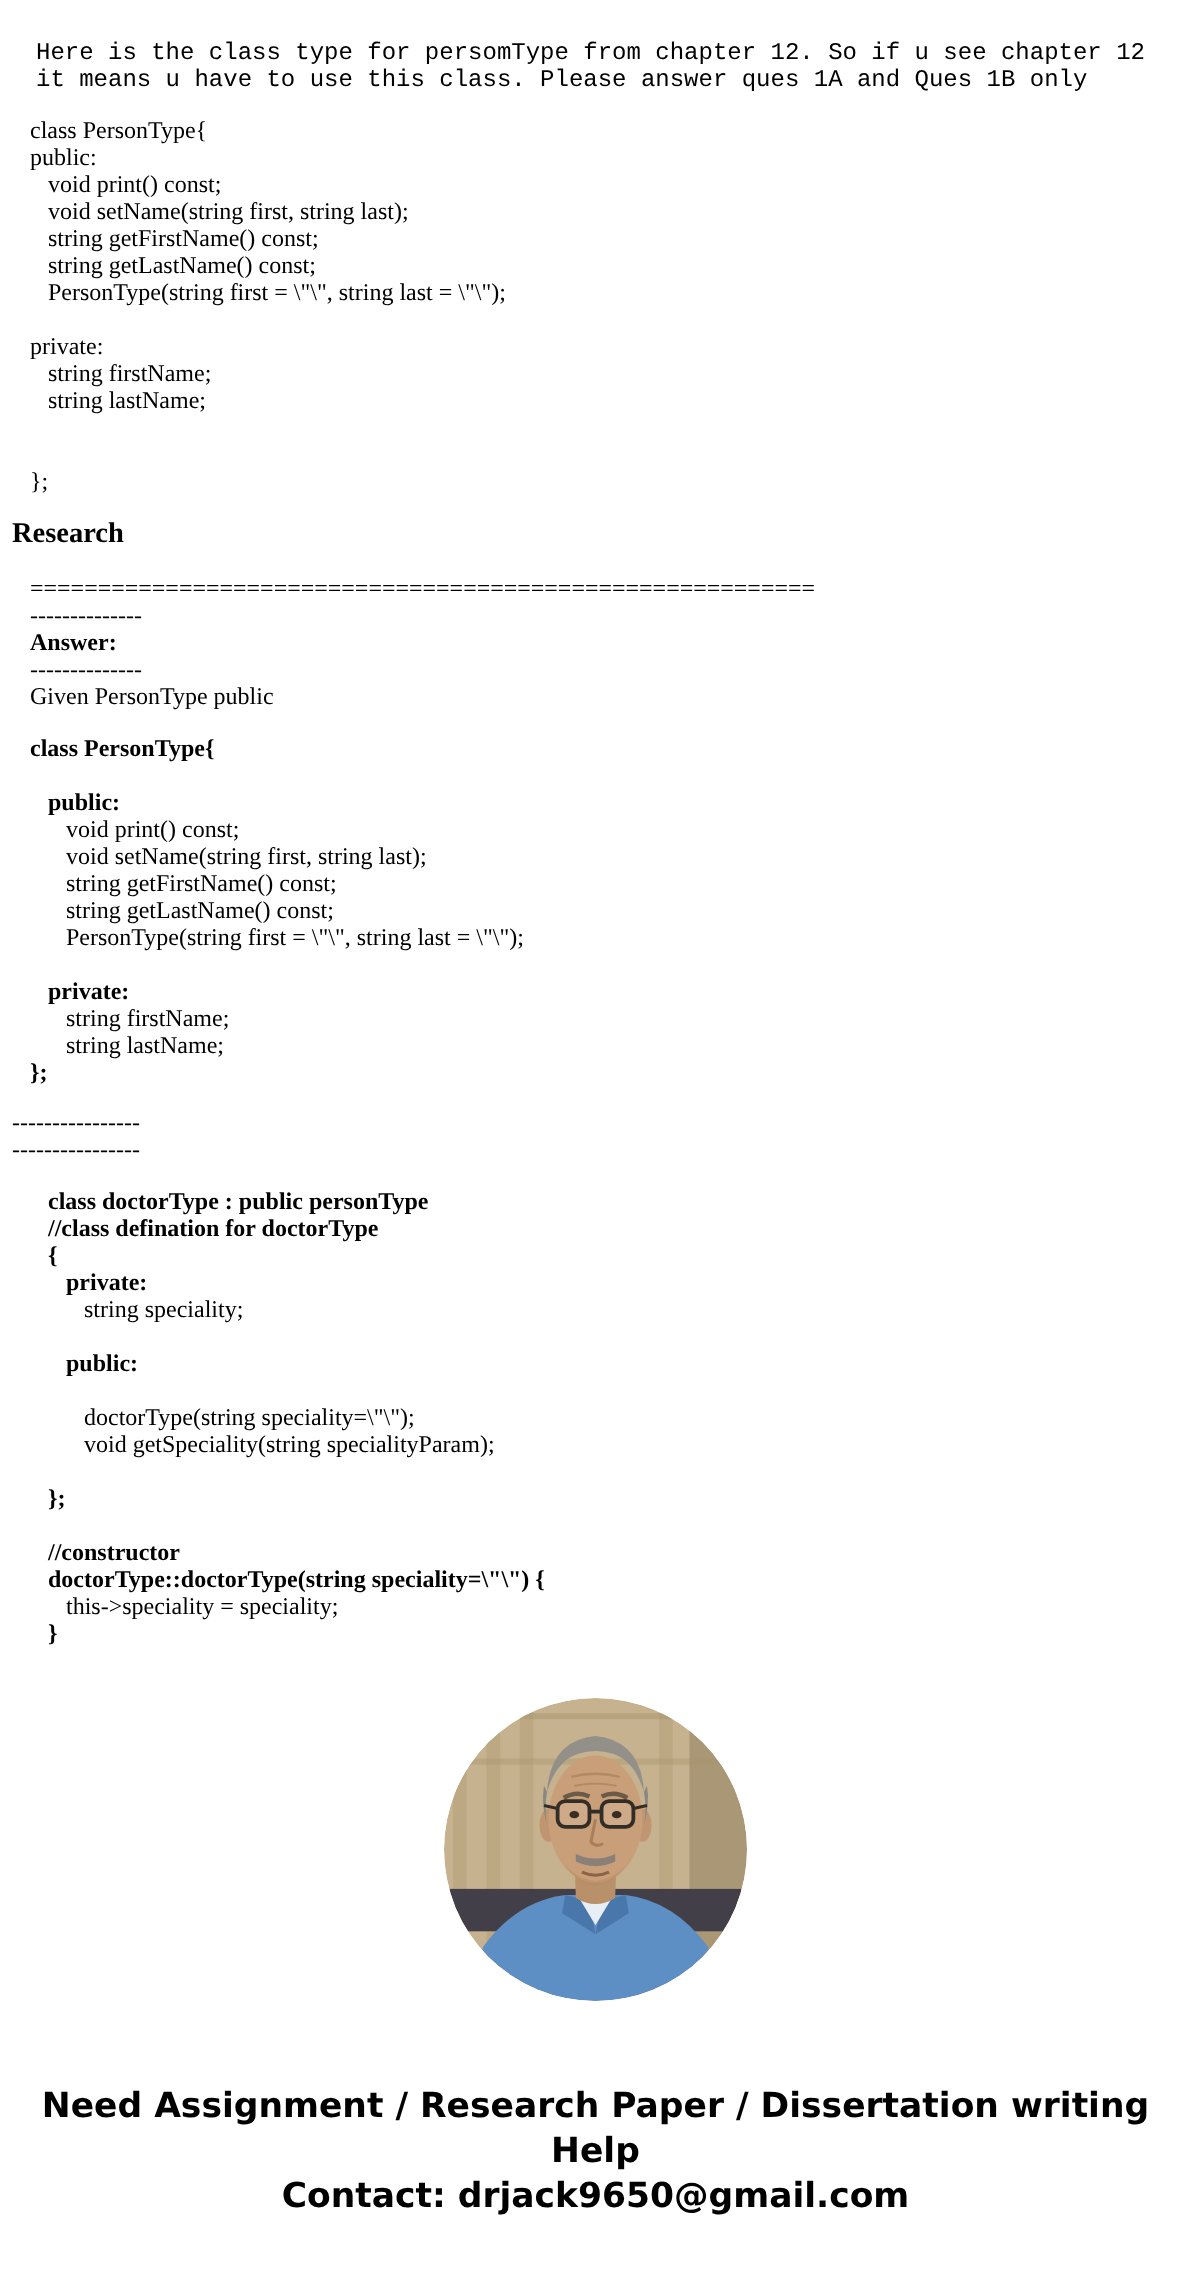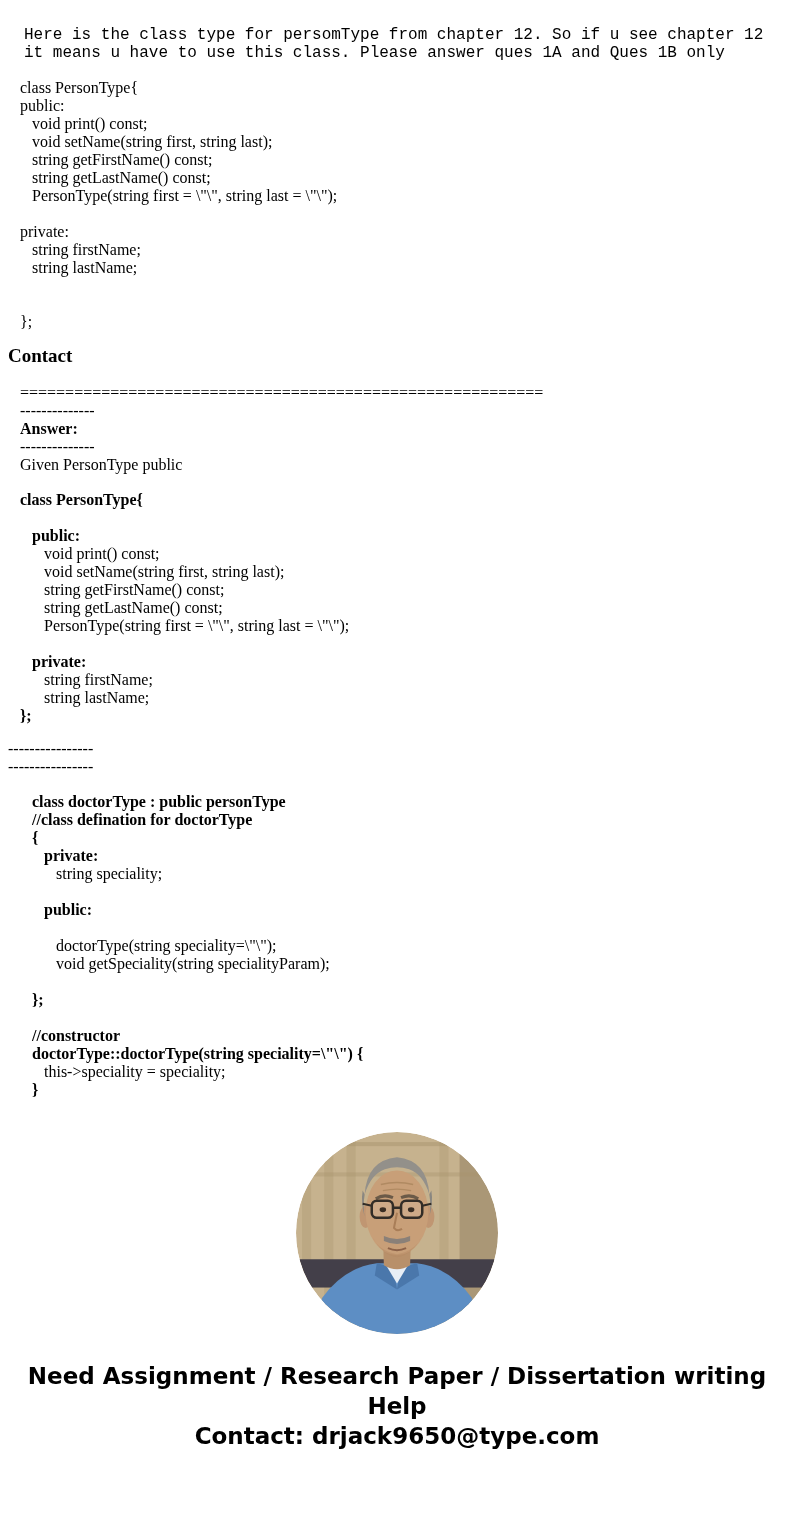--- a/index.html
+++ b/index.html
@@ -35,21 +35,21 @@
     line-height: 22px;
     font-weight: bold;
   }
   .avatar-wrap {
     margin-top: 33px;
     display: flex;
     justify-content: center;
   }
   .avatar-wrap svg { display: block; border-radius: 50%; }
   .footer {
-    margin-top: 27px;
+    margin-top: 55px;
     font-family: "DejaVu Sans", sans-serif;
     font-weight: bold;
     font-size: 23px;
     line-height: 30px;
     text-align: center;
   }
   .footer .f-line {
     max-width: 760px;
     margin: 0 auto;
   }
@@ -71,21 +71,21 @@
       <div class="line">   PersonType(string first = \"\", string last = \"\");</div>
       <div class="line">&nbsp;</div>
       <div class="line">private:</div>
       <div class="line">   string firstName;</div>
       <div class="line">   string lastName;</div>
       <div class="line">&nbsp;</div>
       <div class="line">&nbsp;</div>
       <div class="line">};</div>
     </div>
 
-  <h3 class="solution">Contact</h3>
+  <h3 class="solution">Research</h3>
 
   <div class="block">
       <div class="line">==========================================================</div>
       <div class="line">--------------</div>
       <div class="line b">Answer:</div>
       <div class="line">--------------</div>
       <div class="line">Given PersonType public</div>
     </div>
 
   <div class="block">
@@ -188,16 +188,16 @@
 
         <path d="M91,115 Q100,119 109,115" stroke="#8c6248" stroke-width="2" fill="none"></path>
 
         <path d="M76,104 Q85,122 100,124 Q115,122 124,104 Q118,118 100,121 Q82,118 76,104 Z" fill="#b58a63" opacity="0.5"></path>
       </g>
     </svg>
   </div>
 
   <div class="footer">
     <div class="f-line">Need Assignment / Research Paper / Dissertation writing Help</div>
-    <div class="f-line">Contact: drjack9650@type.com</div>
+    <div class="f-line">Contact: drjack9650@gmail.com</div>
   </div>
 
 </div>
 
 </body></html>

